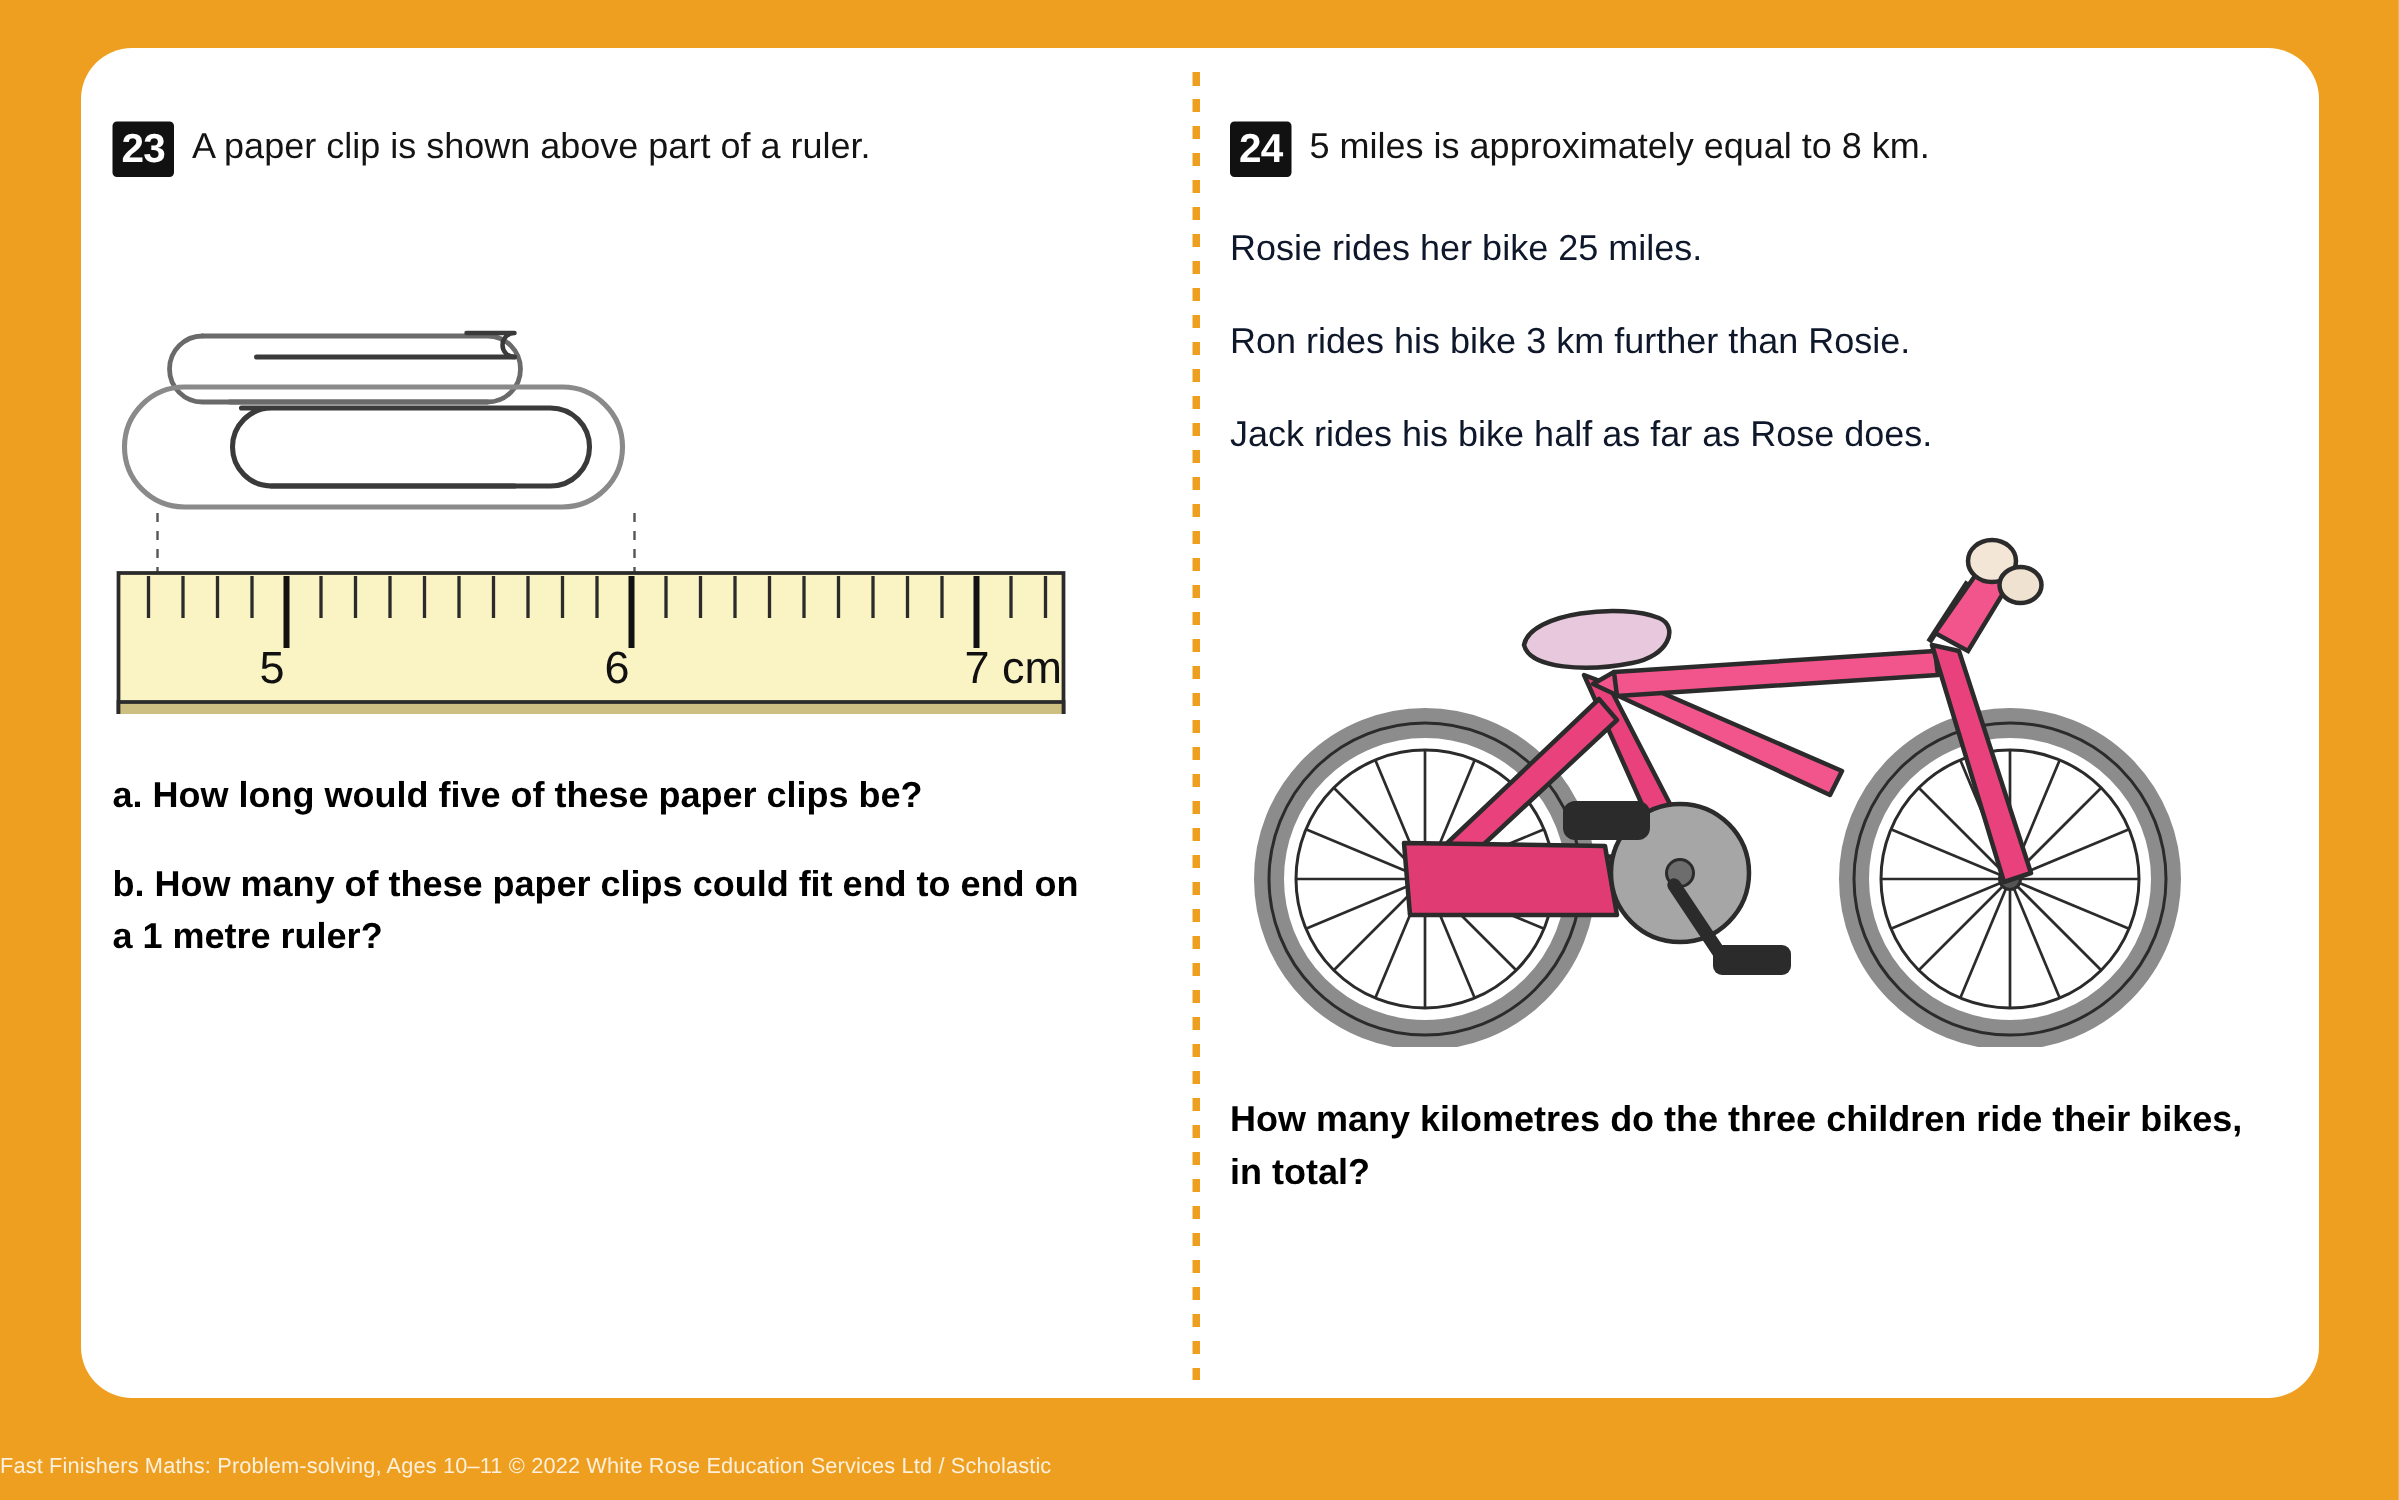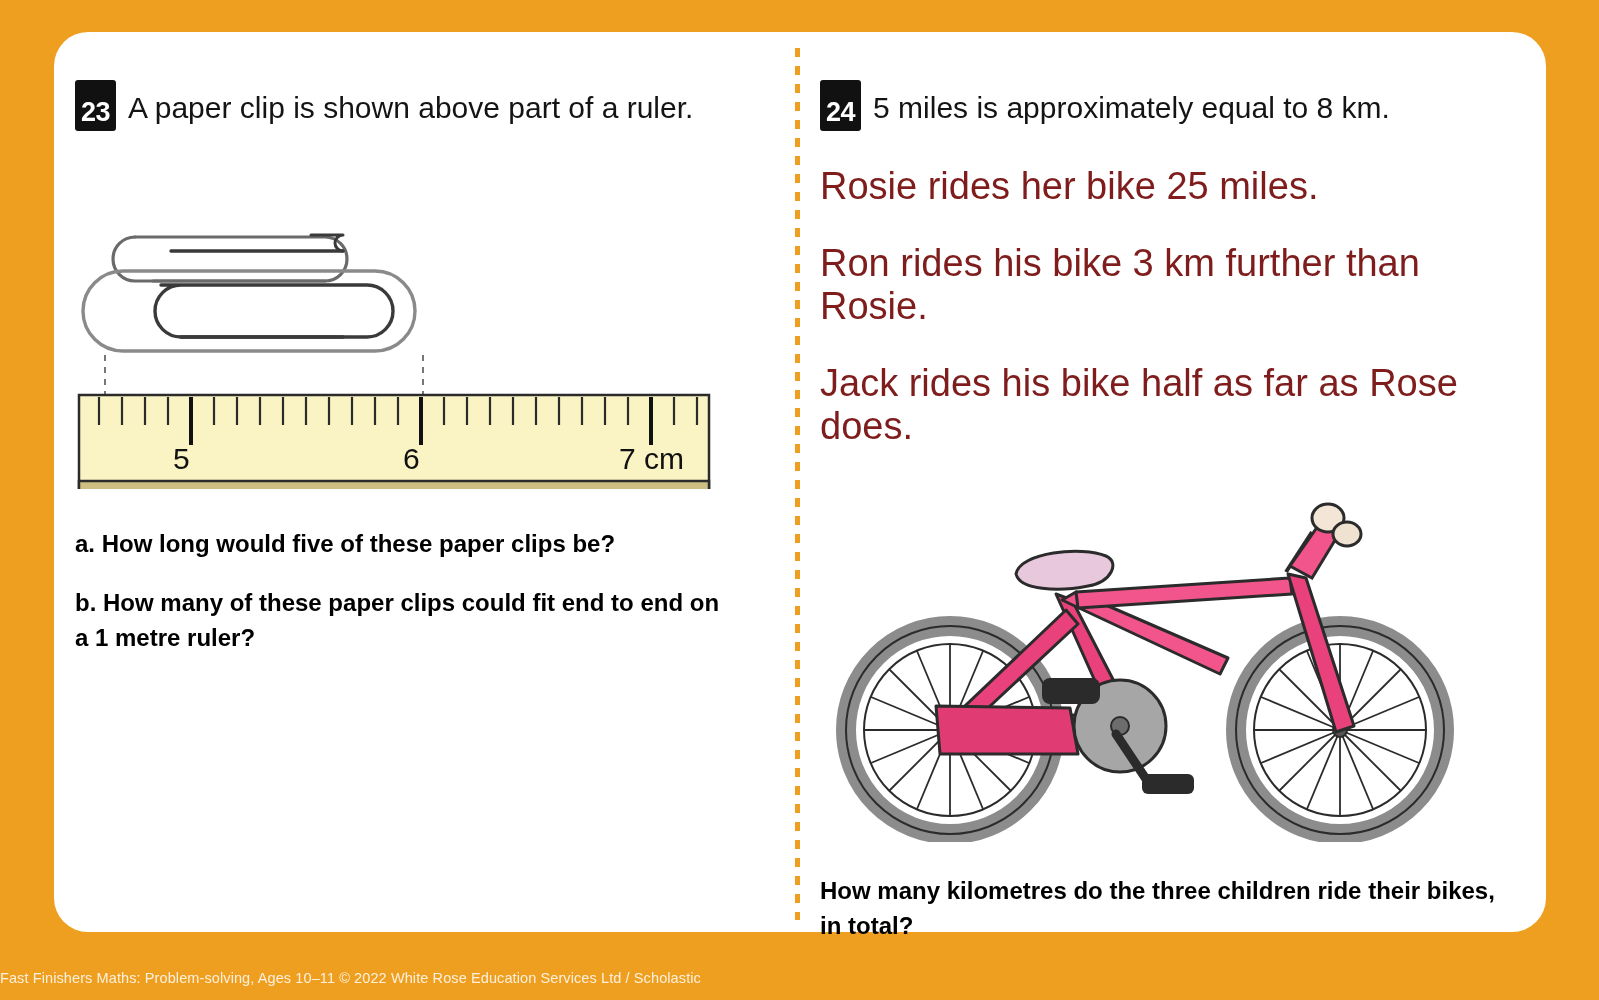--- a/index.html
+++ b/index.html
@@ -33,28 +33,28 @@
     );
   }
   
   .qnum {
     display: inline-block;
     background: #111;
     color: #fff;
     font-weight: bold;
     font-size: 27px;
     line-height: 30px;
-    padding: 17px 6px 4px 6px;
+    padding: 3px 6px 4px 6px;
     border-radius: 3px;
     vertical-align: -3px;
     margin-right: 12px;
     letter-spacing: -0.5px;
   }
   .qtext {
-    font-size: 30px;
+    font-size: 24px;
     color: #141414;
     line-height: 1.5;
   }
   .qbold {
     font-size: 24px;
     color: #000;
     font-weight: bold;
     line-height: 1.45;
   }
   
@@ -74,21 +74,21 @@
   #ruler-svg { position: absolute; left: 0; top: 0; }
   
   #q23-a { margin-top: 38px; width: 620px; }
   #q23-b { margin-top: 24px; width: 660px; }
   
   #col-right {
     position: absolute;
     left: 820px; top: 80px;
     width: 690px; height: 820px;
   }
-  .rline { font-size: 38px; color: #7f1d1d; margin-bottom: 34px; }
+  .rline { font-size: 24px; color: #0f172a; margin-bottom: 34px; }
   #bike-wrap {
     position: relative;
     margin-top: 14px;
     width: 660px; height: 360px;
   }
   #q24-question { margin-top: 32px; width: 680px; }
   
   #footer {
     position: absolute;
     left: 0; bottom: 14px;
@@ -171,21 +171,21 @@
           <g stroke="#111" stroke-width="4">
             <line x1="116" y1="238" x2="116" y2="286"></line>
             <line x1="346" y1="238" x2="346" y2="286"></line>
             <line x1="576" y1="238" x2="576" y2="286"></line>
           </g>
         </g>
       </svg>
 
       <div style="position:absolute; left:98px; top:283px; font-size:30px; color:#111;">5</div>
       <div style="position:absolute; left:328px; top:283px; font-size:30px; color:#111;">6</div>
-      <div style="position:absolute; left:544px; top:283px; font-size:30px; color:#111;">7 cm</div>
+      <div style="position:absolute; left:568px; top:283px; font-size:30px; color:#111;">7 cm</div>
     </div>
 
     <div id="q23-a" class="qbold">a. How long would five of these paper clips be?</div>
     <div id="q23-b" class="qbold">b. How many of these paper clips could fit end to end on a 1 metre ruler?</div>
 
   </div>
 
   <div id="col-right">
 
     <div style="margin-bottom:34px;">

